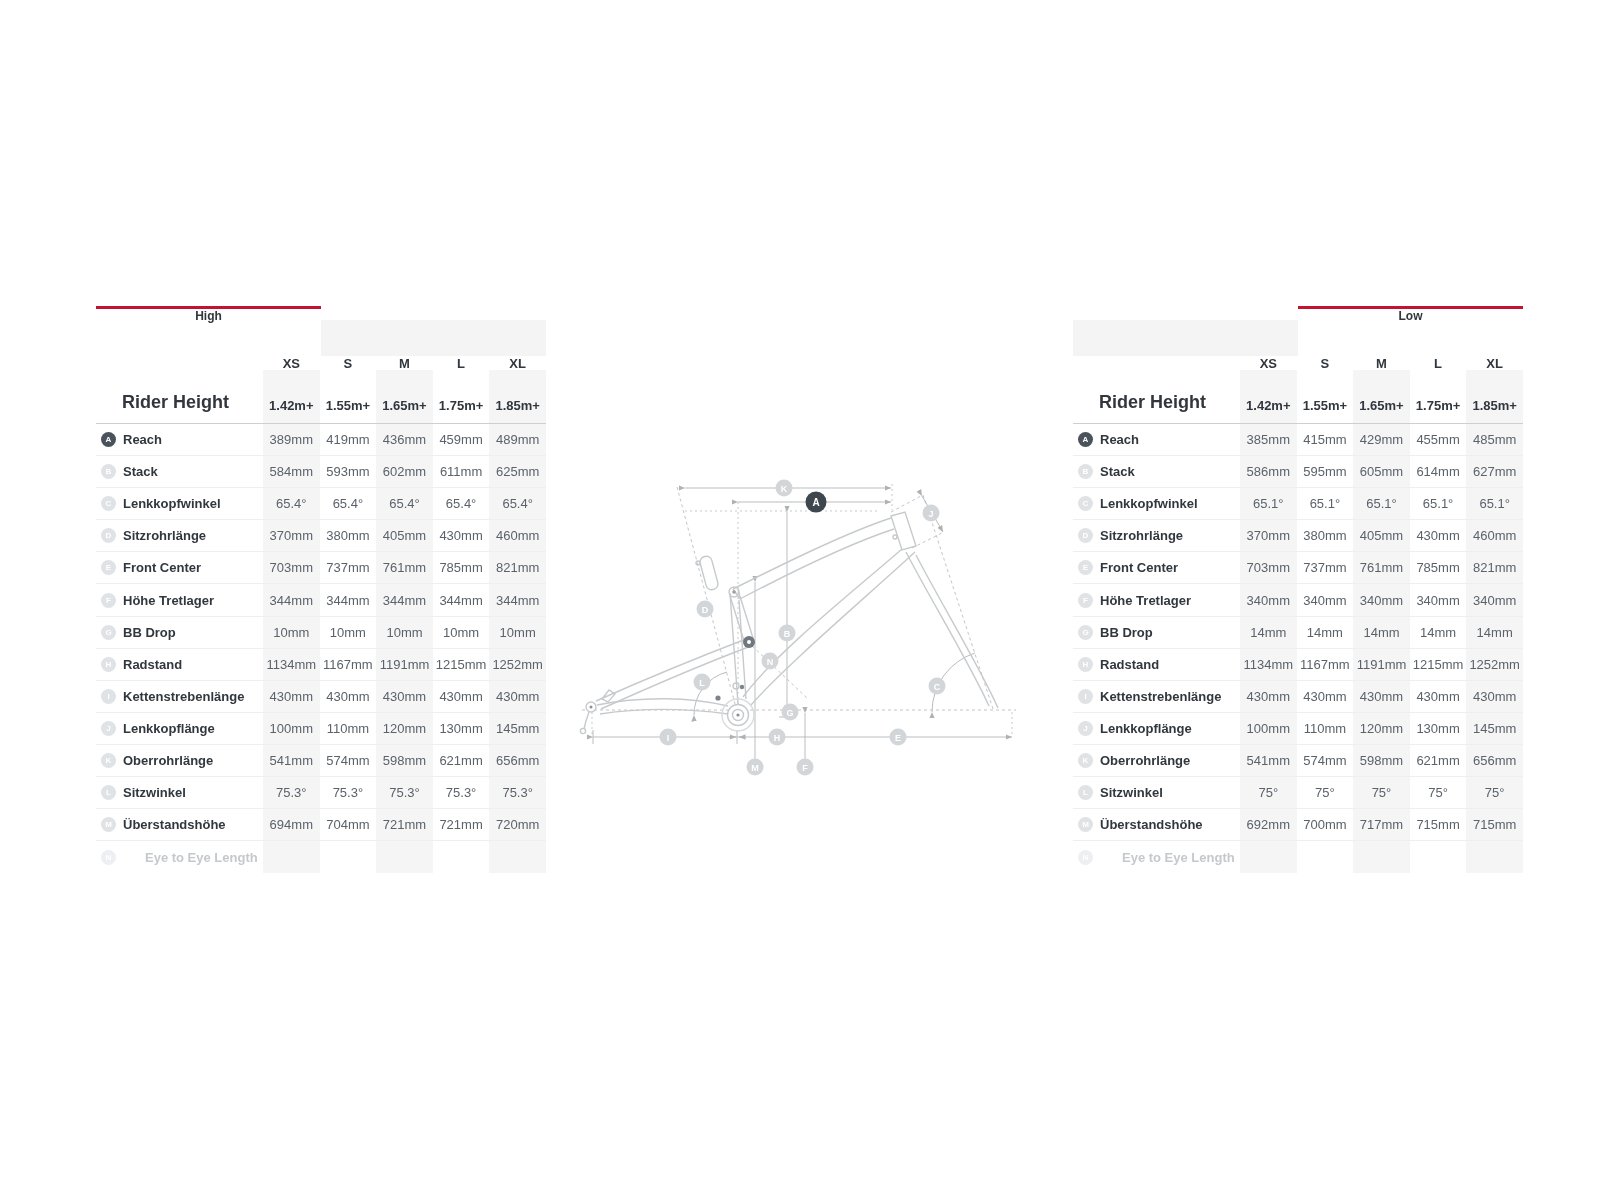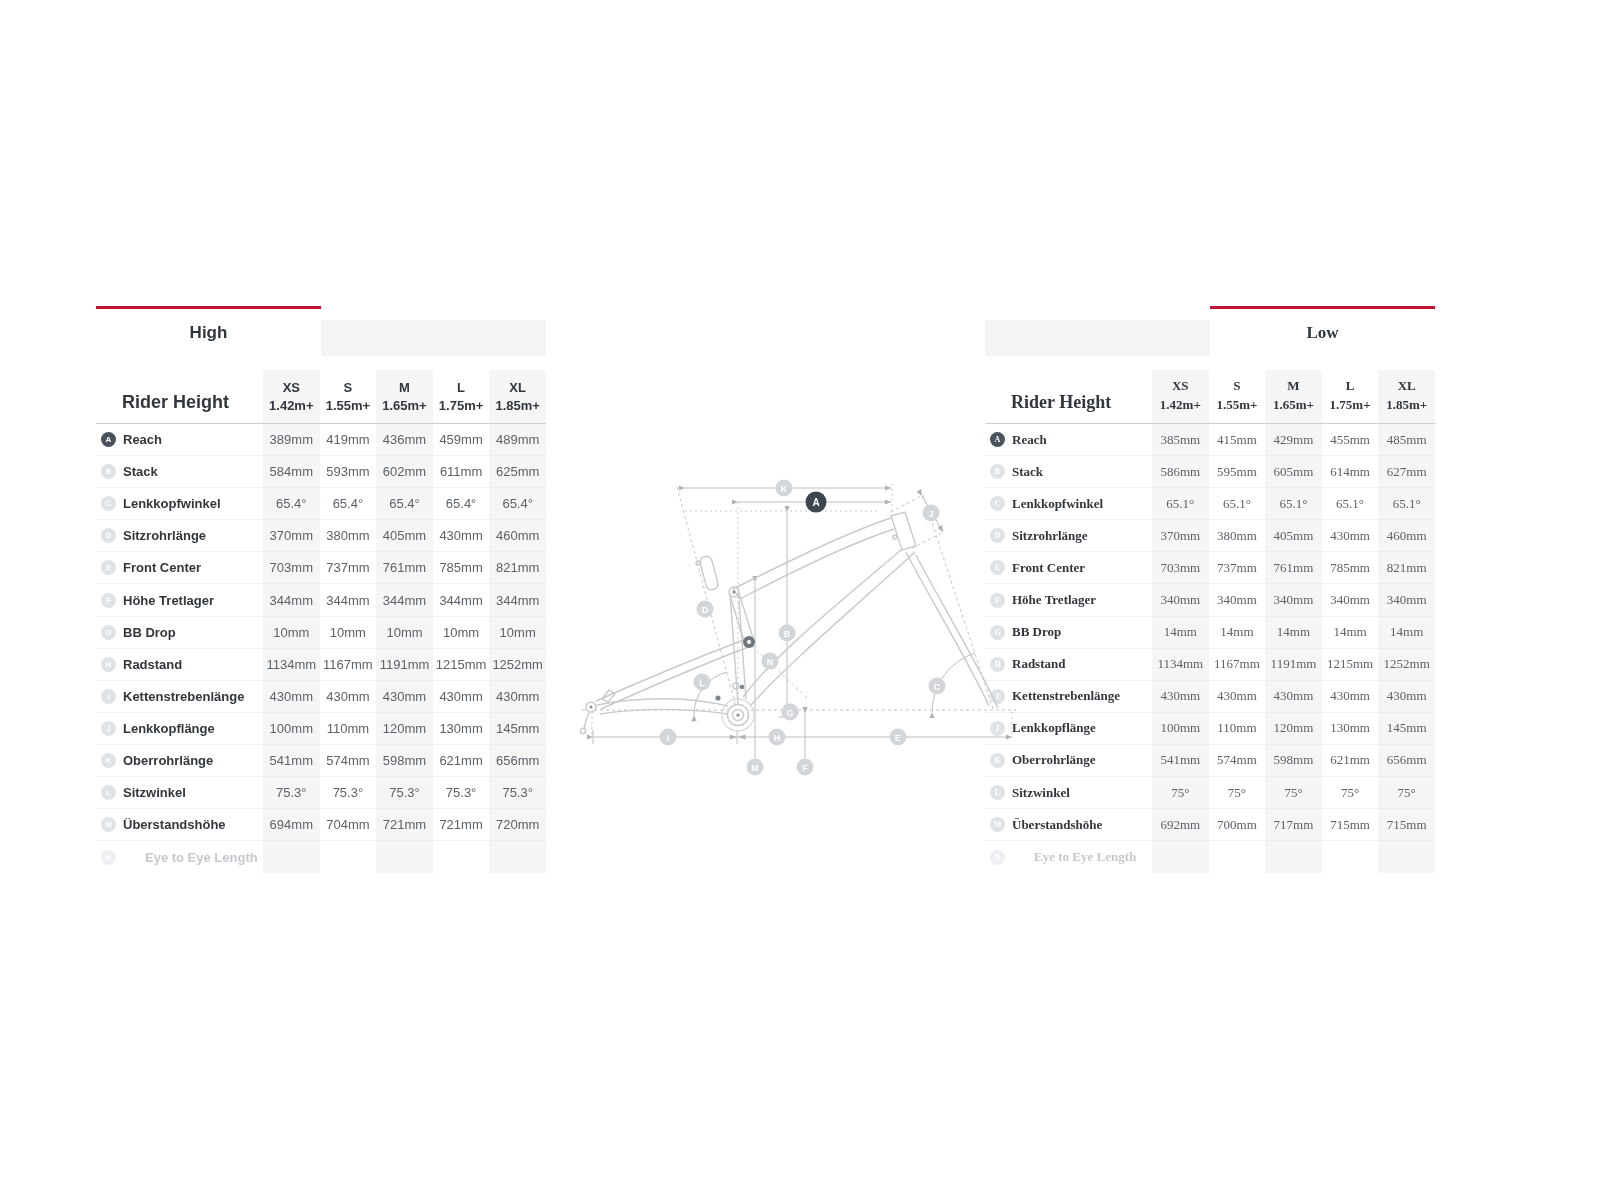--- a/index.html
+++ b/index.html
@@ -17,34 +17,34 @@
     --dim:#b9bdc0;
   }
   *{margin:0;padding:0;box-sizing:border-box;}
   html,body{width:1600px;height:1200px;background:#ffffff;overflow:hidden;
     font-family:"Liberation Sans",sans-serif;}
   .stage{position:relative;width:1600px;height:1200px;background:#fff;}
 
   
   .geo-table{position:absolute;top:306px;width:450px;}
   #table-high{left:96px;}
-  #table-low{left:985px;font-family:Liberation Serif, serif;}
+  #table-low{left:1073px;}
 
   .tabs{display:flex;height:50px;}
-  .tab{flex:1;display:flex;align-items:center;justify-content:center;
-       font-size:17px;font-weight:bold;color:var(--ink);cursor:pointer;}
+  .tab{flex:1;display:flex;justify-content:center;
+       font-size:12px;font-weight:bold;color:var(--ink);cursor:pointer;}
   .tab.active{border-top:3px solid var(--red);background:#fff;}
   .tab.inactive{align-self:flex-end;height:36px;background:var(--tab-gray);}
 
   .size-header{display:flex;margin-top:14px;height:54px;border-bottom:1px solid var(--hdr-divider);}
   .corner{width:167px;flex:0 0 167px;display:flex;align-items:flex-end;
           padding:0 0 10px 26px;font-size:18px;font-weight:bold;color:var(--ink);}
   .size-cells{flex:1;display:flex;}
   .size-cell{flex:1;display:flex;flex-direction:column;align-items:center;
-             justify-content:flex-end;padding-bottom:10px;gap:3px;
+             justify-content:flex-end;padding-bottom:10px;gap:27px;
              font-size:13px;font-weight:bold;color:var(--ink);}
   .size-cell.striped{background:var(--stripe);}
 
   .row{display:flex;height:32.1px;border-bottom:1px solid var(--divider);align-items:stretch;}
   .row-label{width:167px;flex:0 0 167px;display:flex;align-items:center;gap:7px;
              padding-left:5px;font-size:13px;font-weight:bold;color:var(--ink);}
   .rbadge{width:15px;height:15px;flex:0 0 15px;border-radius:50%;background:var(--badge);
           color:#fff;font-size:8px;font-weight:bold;display:flex;align-items:center;
           justify-content:center;}
   .row.hl .rbadge{background:var(--badge-dark);}

